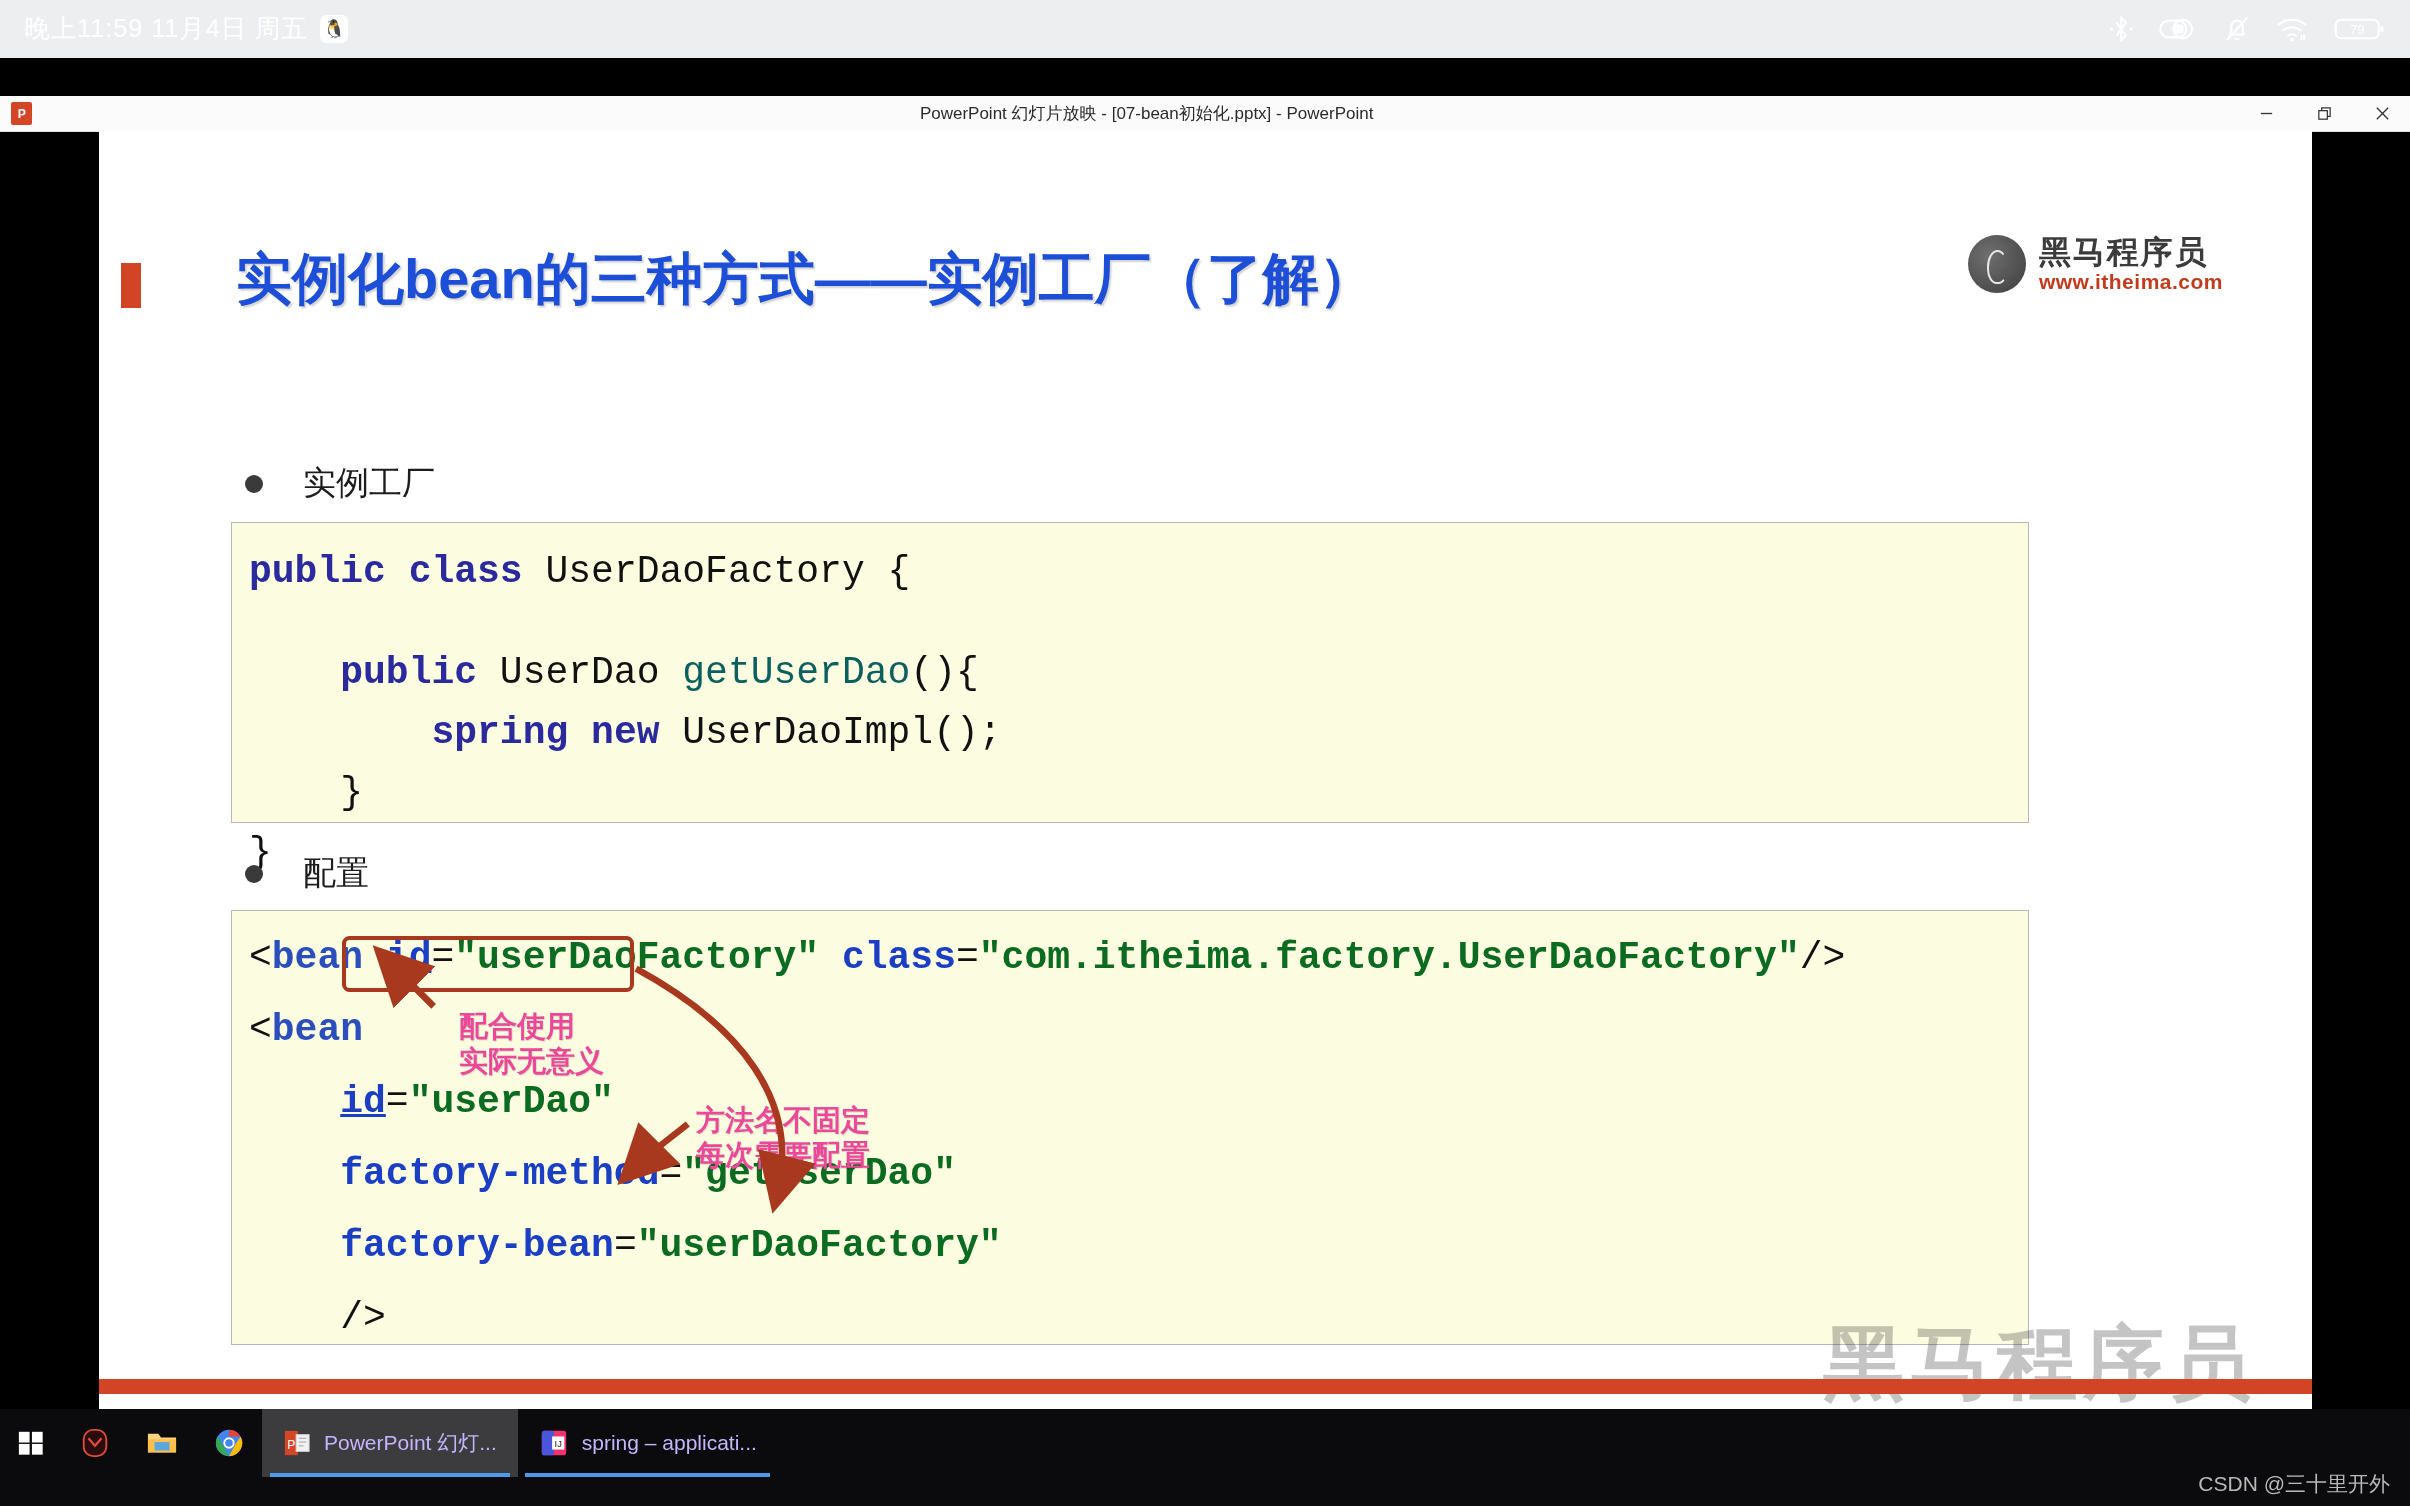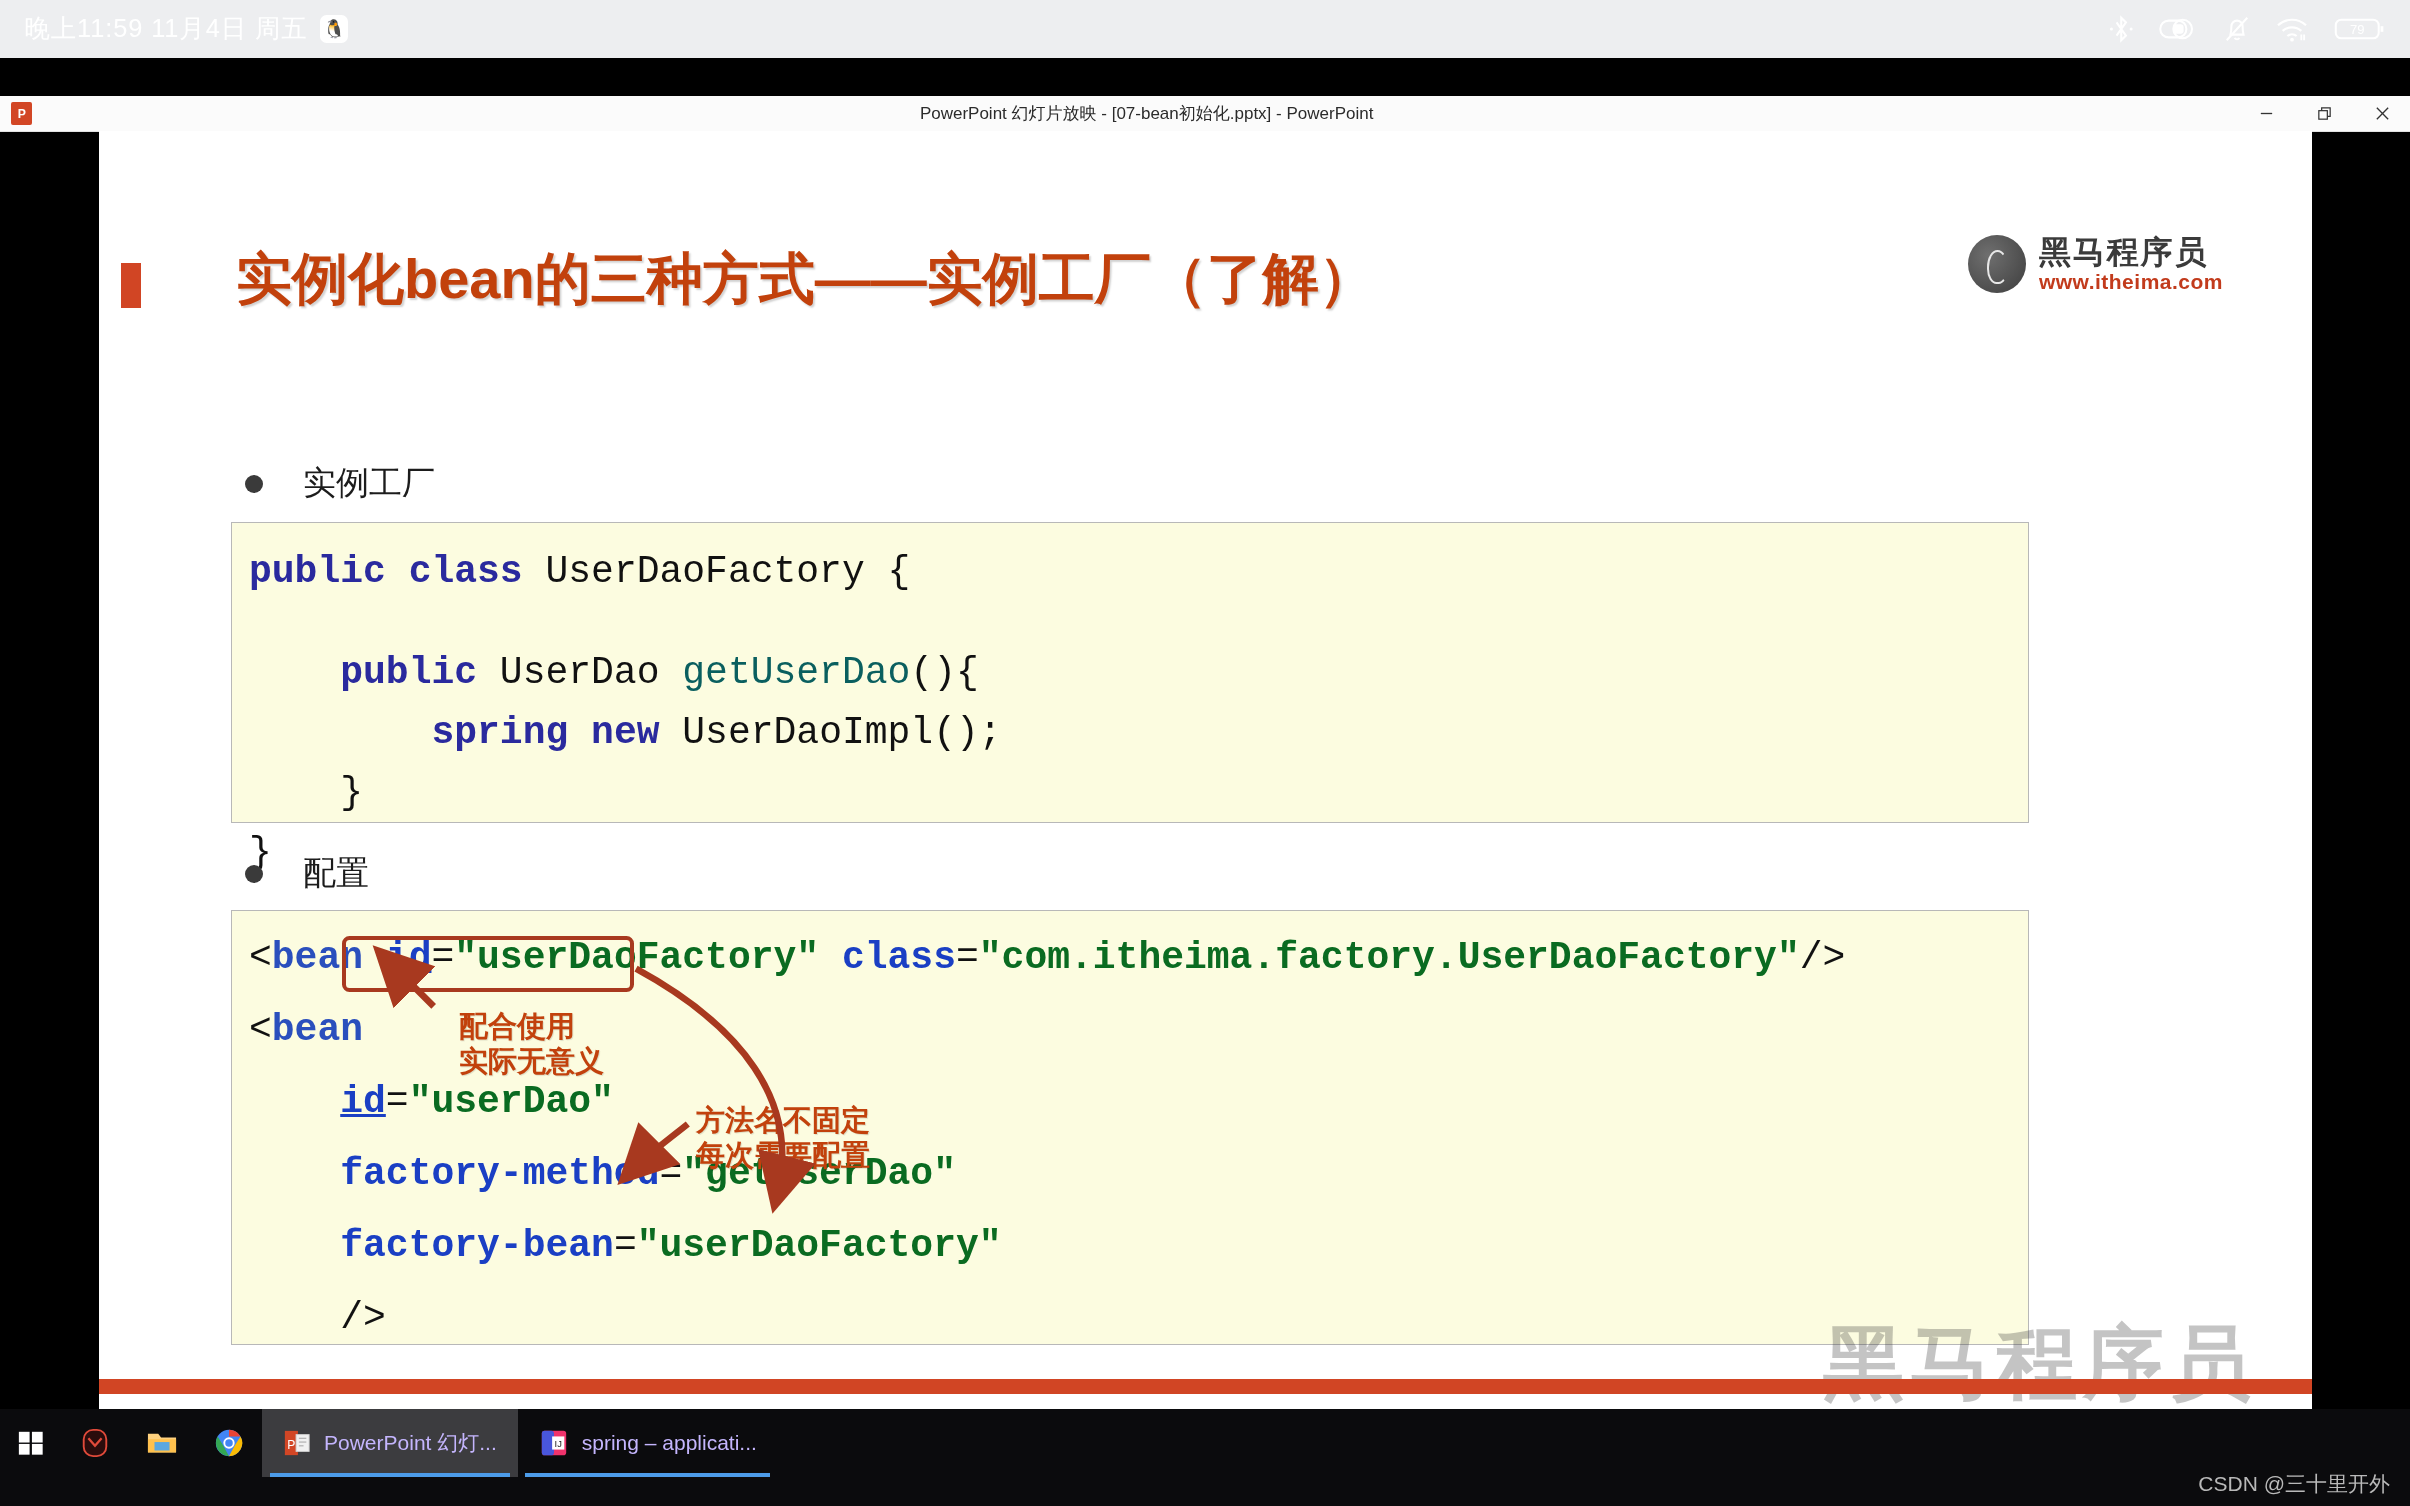--- a/index.html
+++ b/index.html
@@ -57,21 +57,21 @@
   #slide{
     position:absolute; left:99px; top:73px; width:2213px; height:1282px;
     background:#ffffff; overflow:hidden;
   }
   #slide-accent{
     position:absolute; left:21.7px; top:132px; width:20px; height:45px;
     background:#d14524;
   }
   #slide-title{
     position:absolute; left:137px; top:111px;
-    font-size:56px; font-weight:bold; color:#c2410c;
+    font-size:56px; font-weight:bold; color:#1d4ed8;
     font-family:"Liberation Sans", sans-serif; white-space:nowrap;
     text-shadow:1.9px 1.9px 1.9px rgba(0,0,0,.18);
   }
   #brand{
     position:absolute; right:89px; top:104px;
     display:flex; align-items:center; gap:13px;
   }
   .brand-circle{
     width:58px;height:58px;border-radius:50%;
     background:radial-gradient(circle at 35% 35%, #6f6f6f, #3d3d3d);
@@ -103,21 +103,21 @@
   }
   .kw{ color:#2a2a9e; font-weight:bold; }
   .mth{ color:#0a5f5f; }
   .tag{ color:#2a4fbd; font-weight:bold; }
   .attr{ color:#1a3fc4; font-weight:bold; }
   .attru{ color:#1a3fc4; font-weight:bold; text-decoration:underline; }
   .str{ color:#0a6b21; font-weight:bold; }
   .plain{ color:#111; }
 
   .ann-text{
-    position:absolute; color:#c2410c; font-weight:bold;
+    position:absolute; color:#ec4899; font-weight:bold;
     font-size:29px; line-height:1.2; font-family:"Liberation Sans", sans-serif;
     text-shadow:0.9px 0.9px 0.9px rgba(0,0,0,.12);
   }
   .hl-box{
     position:absolute; border:4.7px solid #a8391f; border-radius:7.5px;
     pointer-events:none;
   }
   #ann-svg{ position:absolute; left:0; top:0; width:2213px; height:1282px; pointer-events:none; }
 
   #slide-footer-bar{

